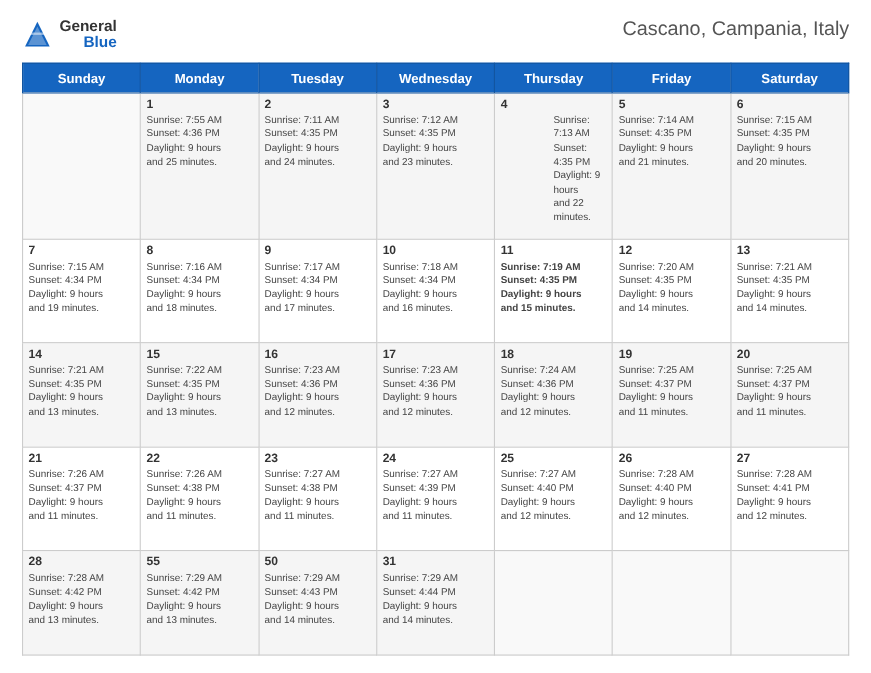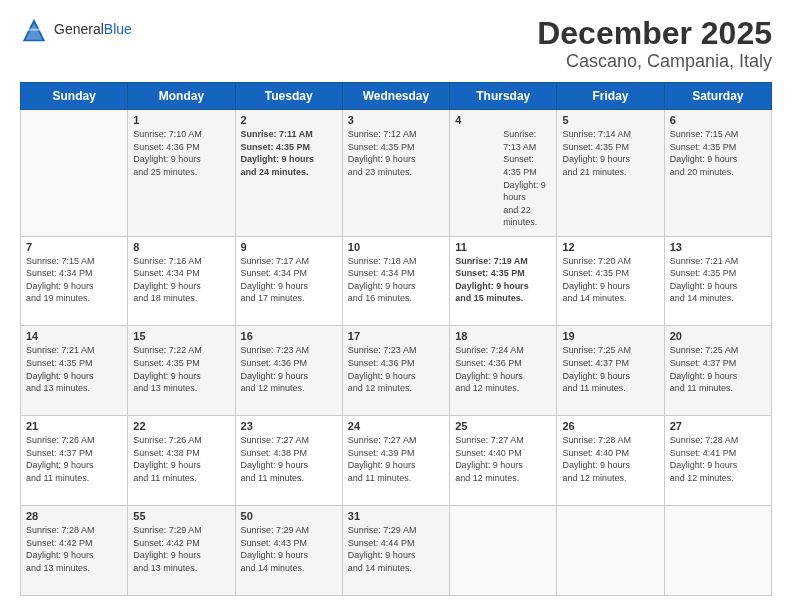--- a/index.html
+++ b/index.html
@@ -24,23 +24,25 @@
       align-items: flex-start;
       margin-bottom: 10px;
     }
     .logo {
       display: flex;
       align-items: center;
       gap: 2px;
     }
     .logo-text {
       display: flex;
+      flex-direction: column;
       font-size: 14px;
-      font-weight: normal;
+      font-weight: bold;
       line-height: 1.1;
+      align-items: flex-end;
     }
     .logo-general { color: #333; }
     .logo-blue { color: #1565c0; }
     .logo-icon {
       width: 28px;
       height: 28px;
       margin-right: 4px;
     }
     .title-block {
       text-align: right;
@@ -108,21 +110,20 @@
         <polygon points="20,4 36,36 4,36" fill="#1565c0"></polygon>
         <polygon points="20,10 32,34 8,34" fill="#fff" opacity="0.3"></polygon>
         <rect x="10" y="18" width="20" height="3" fill="#fff" opacity="0.5"></rect>
       </svg>
       <div class="logo-text">
         <span class="logo-general">General</span>
         <span class="logo-blue">Blue</span>
       </div>
     </div>
     <div class="title-block">
-      <div class="month-title">December 2025</div>
       <div class="subtitle">Cascano, Campania, Italy</div>
     </div>
   </div>
 
   <table class="calendar">
     <thead>
       <tr>
         <th>Sunday</th>
         <th>Monday</th>
         <th>Tuesday</th>
@@ -130,28 +131,28 @@
         <th>Thursday</th>
         <th>Friday</th>
         <th>Saturday</th>
       </tr>
     </thead>
     <tbody id="calendar-body">
     <tr class="row-shade">
           <td class="empty"></td>
           <td>
             <span class="day-num">1</span>
-            <div class="cell-info" style="white-space: pre-line;">Sunrise: 7:10 AM
+            <div class="cell-info" style="white-space: pre-line;">Sunrise: 7:55 AM
 Sunset: 4:36 PM
 Daylight: 9 hours
 and 25 minutes.</div>
           </td>
           <td>
             <span class="day-num">2</span>
-            <div class="cell-info" style="white-space: pre-line; font-weight: bold;">Sunrise: 7:11 AM
+            <div class="cell-info" style="white-space: pre-line;">Sunrise: 7:11 AM
 Sunset: 4:35 PM
 Daylight: 9 hours
 and 24 minutes.</div>
           </td>
           <td>
             <span class="day-num">3</span>
             <div class="cell-info" style="white-space: pre-line;">Sunrise: 7:12 AM
 Sunset: 4:35 PM
 Daylight: 9 hours
 and 23 minutes.</div>

